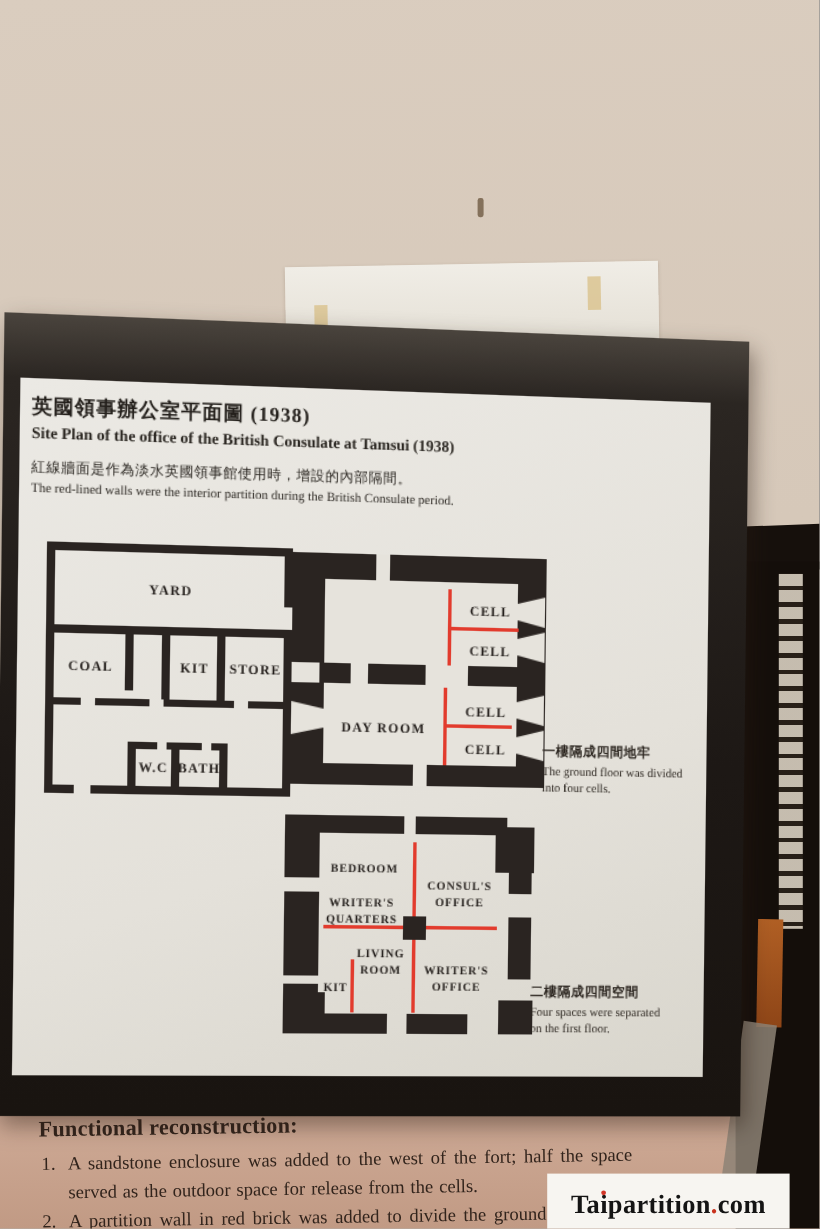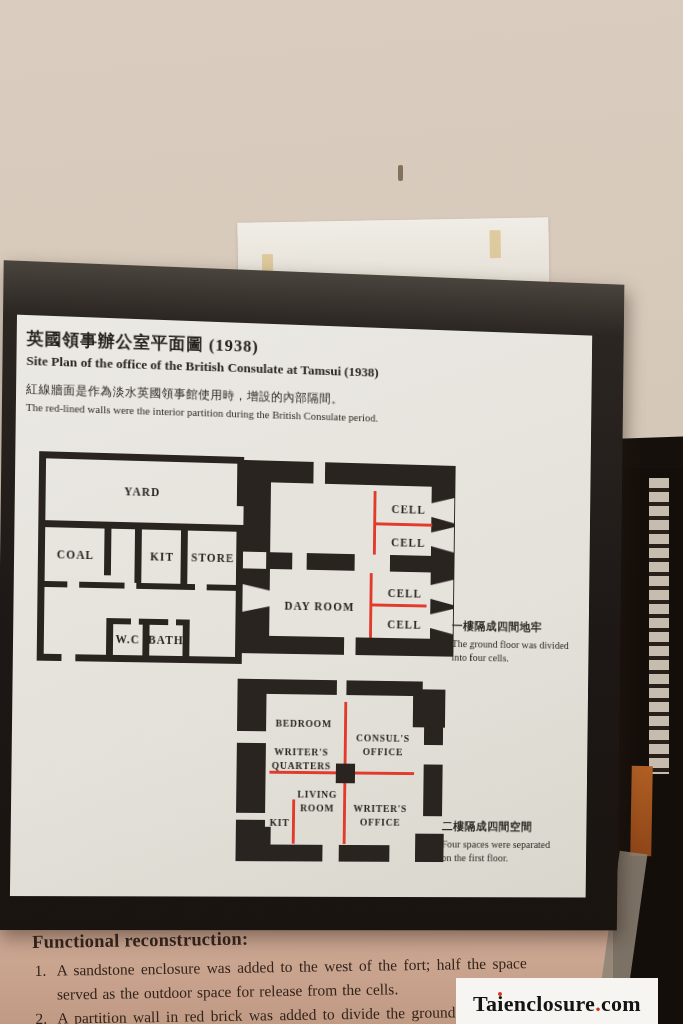--- a/index.html
+++ b/index.html
@@ -215,18 +215,18 @@
         <div class="cap-zh">二樓隔成四間空間</div>
         <div class="cap-en">Four spaces were separated on the first floor.</div>
       </div>
 
     </div>
   </div>
 
   <div class="abs wm">
     <span>Ta</span>
       <span class="wm-i">i</span>
-      <span>enclosure</span>
+      <span>partition</span>
       <span class="wm-dot">.</span>
       <span>com</span>
   </div>
 
 </div>
 
 </body></html>

